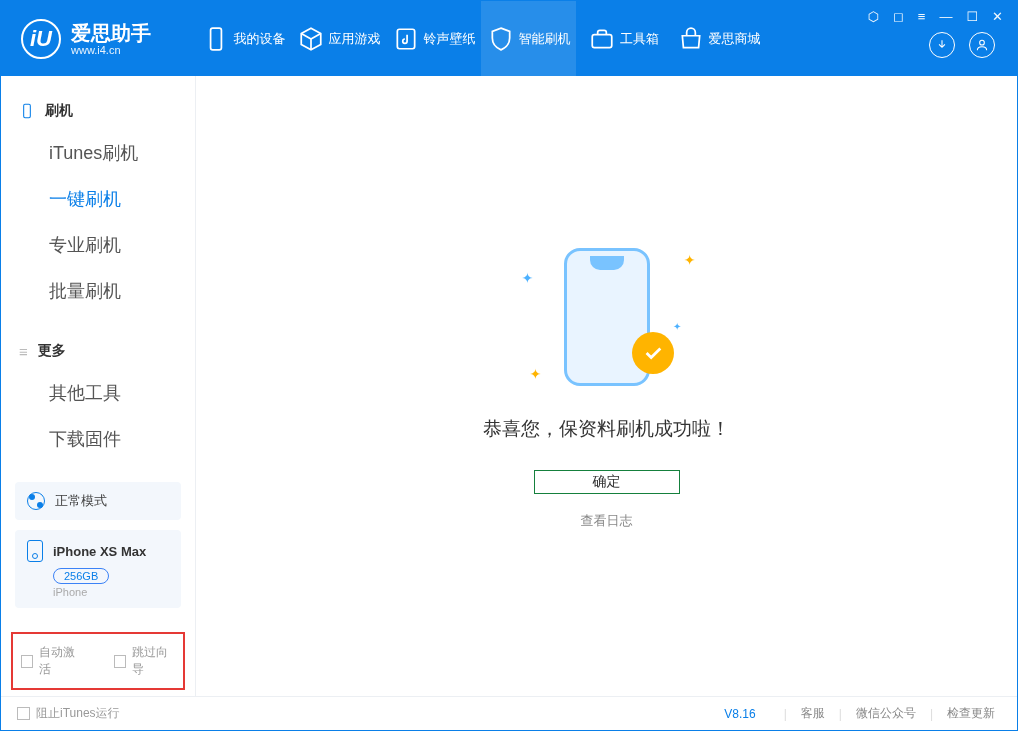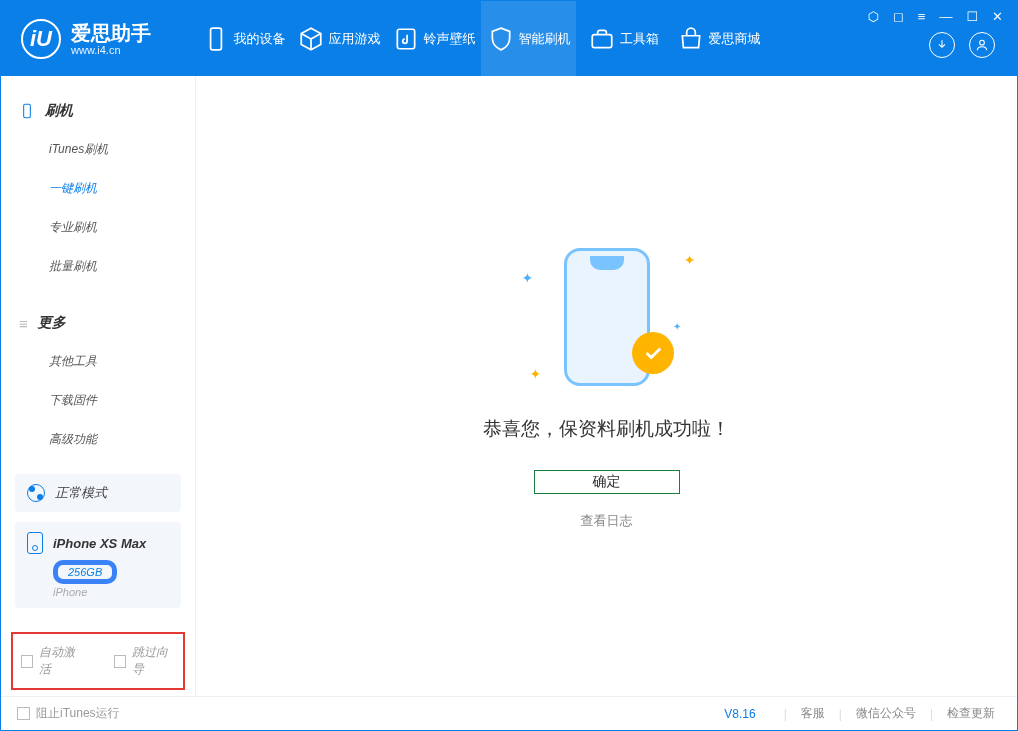--- a/index.html
+++ b/index.html
@@ -23,43 +23,43 @@
 .win-controls { display: flex; gap: 14px; }
 .win-controls span { cursor: pointer; font-size: 13px; opacity: .95; }
 .hr-icons { display: flex; gap: 14px; padding-bottom: 10px; padding-right: 8px; }
 .hr-icons .circ { width: 26px; height: 26px; border: 1.6px solid #fff; border-radius: 50%; display: flex; align-items: center; justify-content: center; cursor: pointer; }
 .hr-icons svg { width: 14px; height: 14px; stroke: #fff; fill: none; stroke-width: 1.8; }
 
 
 .body { flex: 1; display: flex; min-height: 0; }
 
 
-.sidebar { width: 195px; border-right: 1px solid #eceff3; display: flex; flex-direction: column; font-style: italic; }
+.sidebar { width: 195px; border-right: 1px solid #eceff3; display: flex; flex-direction: column; }
 .side-scroll { flex: 1; overflow: auto; padding-top: 16px; }
 .side-group-title { display: flex; align-items: center; gap: 10px; padding: 10px 18px; font-size: 14px; color: #333; font-weight: bold; }
 .side-group-title svg { width: 16px; height: 16px; }
-.side-item { padding: 11px 18px 11px 48px; font-size: 12px; color: #555; cursor: pointer; }
+.side-item { padding: 11px 18px 11px 48px; font-size: 18px; color: #555; cursor: pointer; }
 .side-item.active { color: #0a7fe8; }
 .side-divider-group { margin-top: 18px; }
 .side-hamburger { color: #bbb; font-size: 15px; line-height: 1; }
 
 .device-panel { padding: 10px 14px 14px; }
 .mode-box, .device-box { background: #f3f7fc; border-radius: 4px; padding: 10px 12px; margin-bottom: 10px; }
 .mode-box { display: flex; align-items: center; gap: 10px; }
 .mode-icon { width: 18px; height: 18px; border: 1.5px solid #0a7fe8; border-radius: 50%; position: relative; }
 .mode-icon::before, .mode-icon::after { content: ""; position: absolute; width: 6px; height: 6px; background: #0a7fe8; border-radius: 50%; }
 .mode-icon::before { top: 1px; left: 1px; }
 .mode-icon::after { bottom: 1px; right: 1px; }
 .mode-label { font-size: 13px; color: #404040; }
 .device-box { }
 .device-row { display: flex; align-items: center; gap: 10px; }
 .device-phone-icon { width: 16px; height: 22px; border: 1.5px solid #0a7fe8; border-radius: 3px; position: relative; }
 .device-phone-icon::after { content: ""; position: absolute; bottom: 2px; left: 50%; transform: translateX(-50%); width: 4px; height: 4px; border: 1px solid #0a7fe8; border-radius: 50%; }
 .device-name { font-size: 13px; font-weight: bold; color: #333; }
-.device-badge { display: inline-block; margin: 6px 0 2px 26px; padding: 1px 10px; border: 5px solid #3b82f6; border-radius: 10px; color: #0a7fe8; font-size: 11px; }
+.device-badge { display: inline-block; margin: 6px 0 2px 26px; padding: 1px 10px; border: 1px solid #3b82f6; border-radius: 10px; color: #0a7fe8; font-size: 11px; }
 .device-type { margin-left: 26px; font-size: 11px; color: #aaa; }
 
 .highlight-box { border: 2px solid #e53935; margin: 0 10px 6px; padding: 10px 8px; display: flex; gap: 32px; align-items: center; }
 .chk { display: flex; align-items: center; gap: 6px; font-size: 12px; color: #999; cursor: pointer; }
 .chk-box { width: 13px; height: 13px; border: 1px solid #bbb; }
 
 
 .main { flex: 1; display: flex; flex-direction: column; align-items: center; justify-content: center; position: relative; }
 .success-illus { position: relative; width: 190px; height: 150px; margin-bottom: 24px; display: flex; align-items: center; justify-content: center; }
 .phone-glyph { width: 86px; height: 138px; border: 3px solid #79c3ff; border-radius: 16px; background: #e9f4ff; position: relative; }

